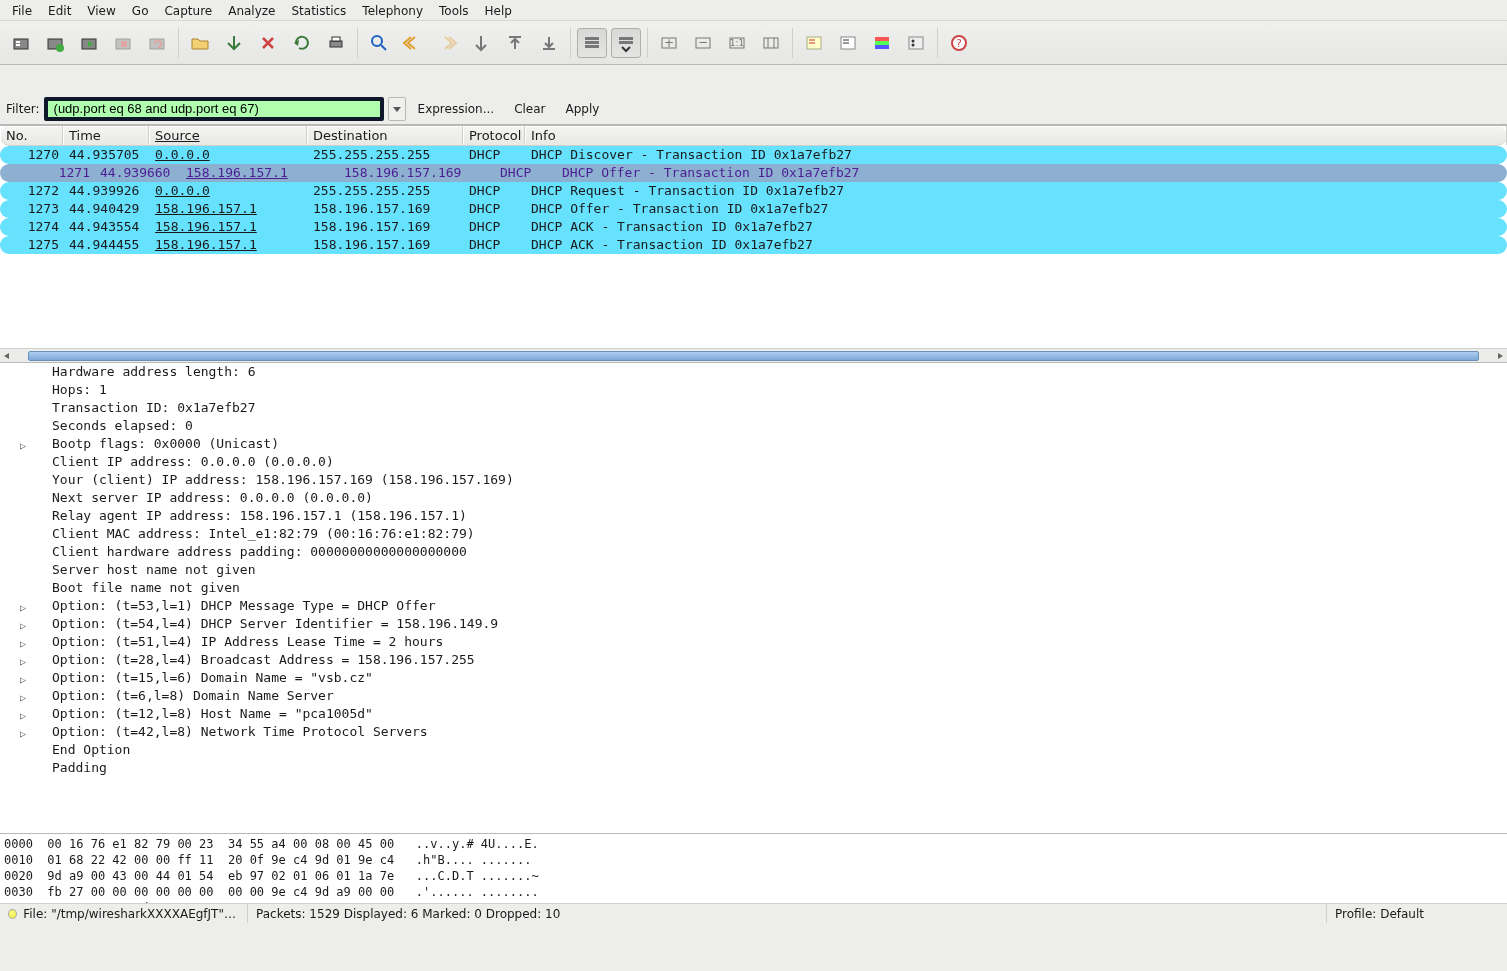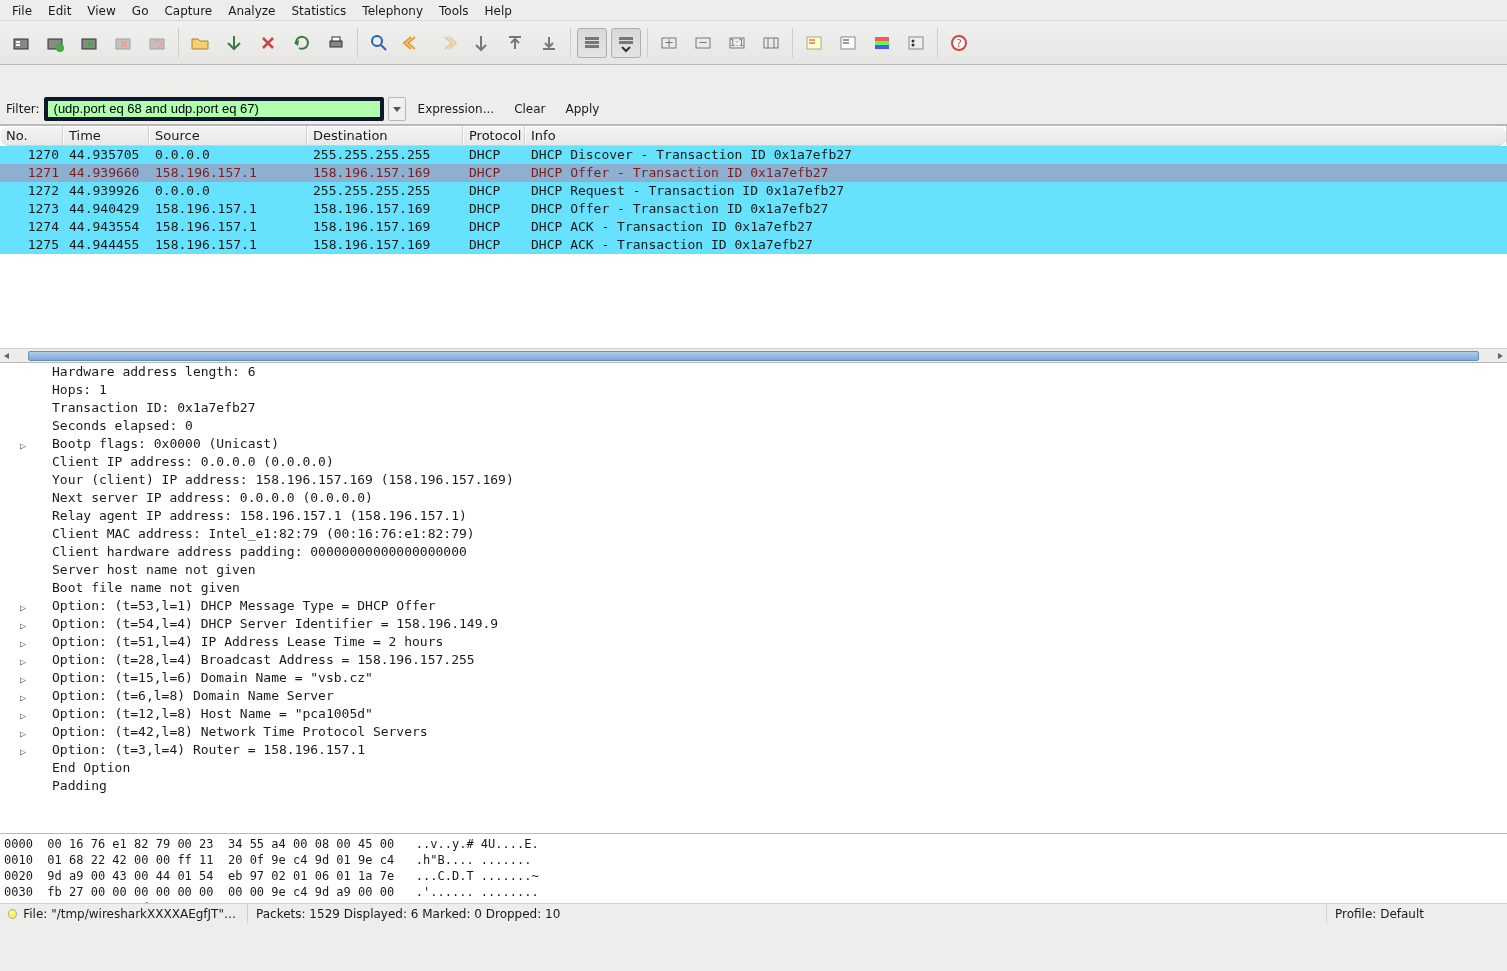--- a/index.html
+++ b/index.html
@@ -13,26 +13,26 @@
   .tb-sep { width:1px; height:30px; background:#cfcfcc; margin:0 4px; }
   .tb-btn.toggled { background:linear-gradient(#d8d8d6,#e4e4e2); border:1px solid #aeaeac; }
   .filter-bar { height:32px; display:flex; align-items:center; padding:0 6px; background:#ededeb; border-bottom:1px solid #b8b8b6; gap:4px;margin-top:28px; }
   .filter-input { flex:0 0 340px; height:24px; background:#afffaf; border:4px solid #0f172a; border-radius:2px; padding:0 6px; font-size:13px; }
   .combo-btn { width:18px; height:24px; border:1px solid #b8b8b6; background:#f0f0ee; border-radius:2px; display:flex; align-items:center; justify-content:center; }
   .link-btn { padding:0 8px; cursor:default; }
   .packet-list { background:#fff; border-top:1px solid #b8b8b6; }
   .plist-header { height:20px; display:flex; background:linear-gradient(#f4f4f2,#e8e8e6); border-bottom:1px solid #cfcfcc;border-radius:10px; }
   .plist-header .col { border-right:1px solid #cfcfcc; padding:2px 6px; font-weight:normal; font-size:13px; display:flex; align-items:center; box-shadow:inset 1px 1px 0 #fff; }
   .plist-body { height:202px; overflow:hidden; }
-  .plist-row { height:18px; display:flex; font-size:13px; line-height:18px; }
-  .plist-row.sel { background:#8db0d0; color:#7f1d1d; }
+  .plist-row { height:18px; display:flex; font-size:13px; line-height:18px;border-radius:9px; }
+  .plist-row.sel { background:#8db0d0; color:#4c1d95;padding-left:31px; }
   .plist-row .col { padding:0 6px; overflow:hidden; white-space:nowrap; }
   .col-no   { width:63px; text-align:right; padding-right:4px !important; }
   .col-time { width:86px; }
-  .col-src  { width:158px; }
+  .col-src  { width:158px;text-decoration:underline; }
   .col-dst  { width:156px; }
   .col-proto{ width:62px; }
   .col-info { flex:1; }
   .normal-row { background:#66e2ff; }
   .hscroll { height:14px; background:#ececea; display:flex; align-items:center; border-top:1px solid #cfcfcc; }
   .hscroll .thumb { height:10px; background:linear-gradient(#aecdf0,#7da8d8); border:1px solid #6c8fb5; flex:1; margin:0 14px; border-radius:2px; }
   .details-pane { background:#fff; border-top:1px solid #b8b8b6; height:471px; overflow-y:scroll; font-size:13px; line-height:18px; position:relative; }
   .details-pane::-webkit-scrollbar { width:16px; }
   .details-pane::-webkit-scrollbar-track { background:#ececea; }
   .details-pane::-webkit-scrollbar-thumb { background:linear-gradient(90deg,#bfd6f0,#9cbce2); border:1px solid #8aa8cc; border-radius:2px; }
@@ -333,21 +333,20 @@
     <div class="tree-row">Server host name not given</div>
     <div class="tree-row">Boot file name not given</div>
     <div class="tree-row exp">Option: (t=53,l=1) DHCP Message Type = DHCP Offer</div>
     <div class="tree-row exp">Option: (t=54,l=4) DHCP Server Identifier = 158.196.149.9</div>
     <div class="tree-row exp">Option: (t=51,l=4) IP Address Lease Time = 2 hours</div>
     <div class="tree-row exp">Option: (t=28,l=4) Broadcast Address = 158.196.157.255</div>
     <div class="tree-row exp">Option: (t=15,l=6) Domain Name = "vsb.cz"</div>
     <div class="tree-row exp">Option: (t=6,l=8) Domain Name Server</div>
     <div class="tree-row exp">Option: (t=12,l=8) Host Name = "pca1005d"</div>
     <div class="tree-row exp">Option: (t=42,l=8) Network Time Protocol Servers</div>
-    <div class="tree-row exp">Option: (t=3,l=4) Router = 158.196.157.1</div>
     <div class="tree-row">End Option</div>
     <div class="tree-row">Padding</div>
   </div>
 
 <div class="hex-pane mono" id="hex-pane">0000  00 16 76 e1 82 79 00 23  34 55 a4 00 08 00 45 00   ..v..y.# 4U....E.
 0010  01 68 22 42 00 00 ff 11  20 0f 9e c4 9d 01 9e c4   .h"B.... .......
 0020  9d a9 00 43 00 44 01 54  eb 97 02 01 06 01 1a 7e   ...C.D.T .......~
 0030  fb 27 00 00 00 00 00 00  00 00 9e c4 9d a9 00 00   .'...... ........
 0040  00 00 9e c4 9d 01 00 16  76 e1 82 79 00 00 00 00   ........ v..y....</div>
 

